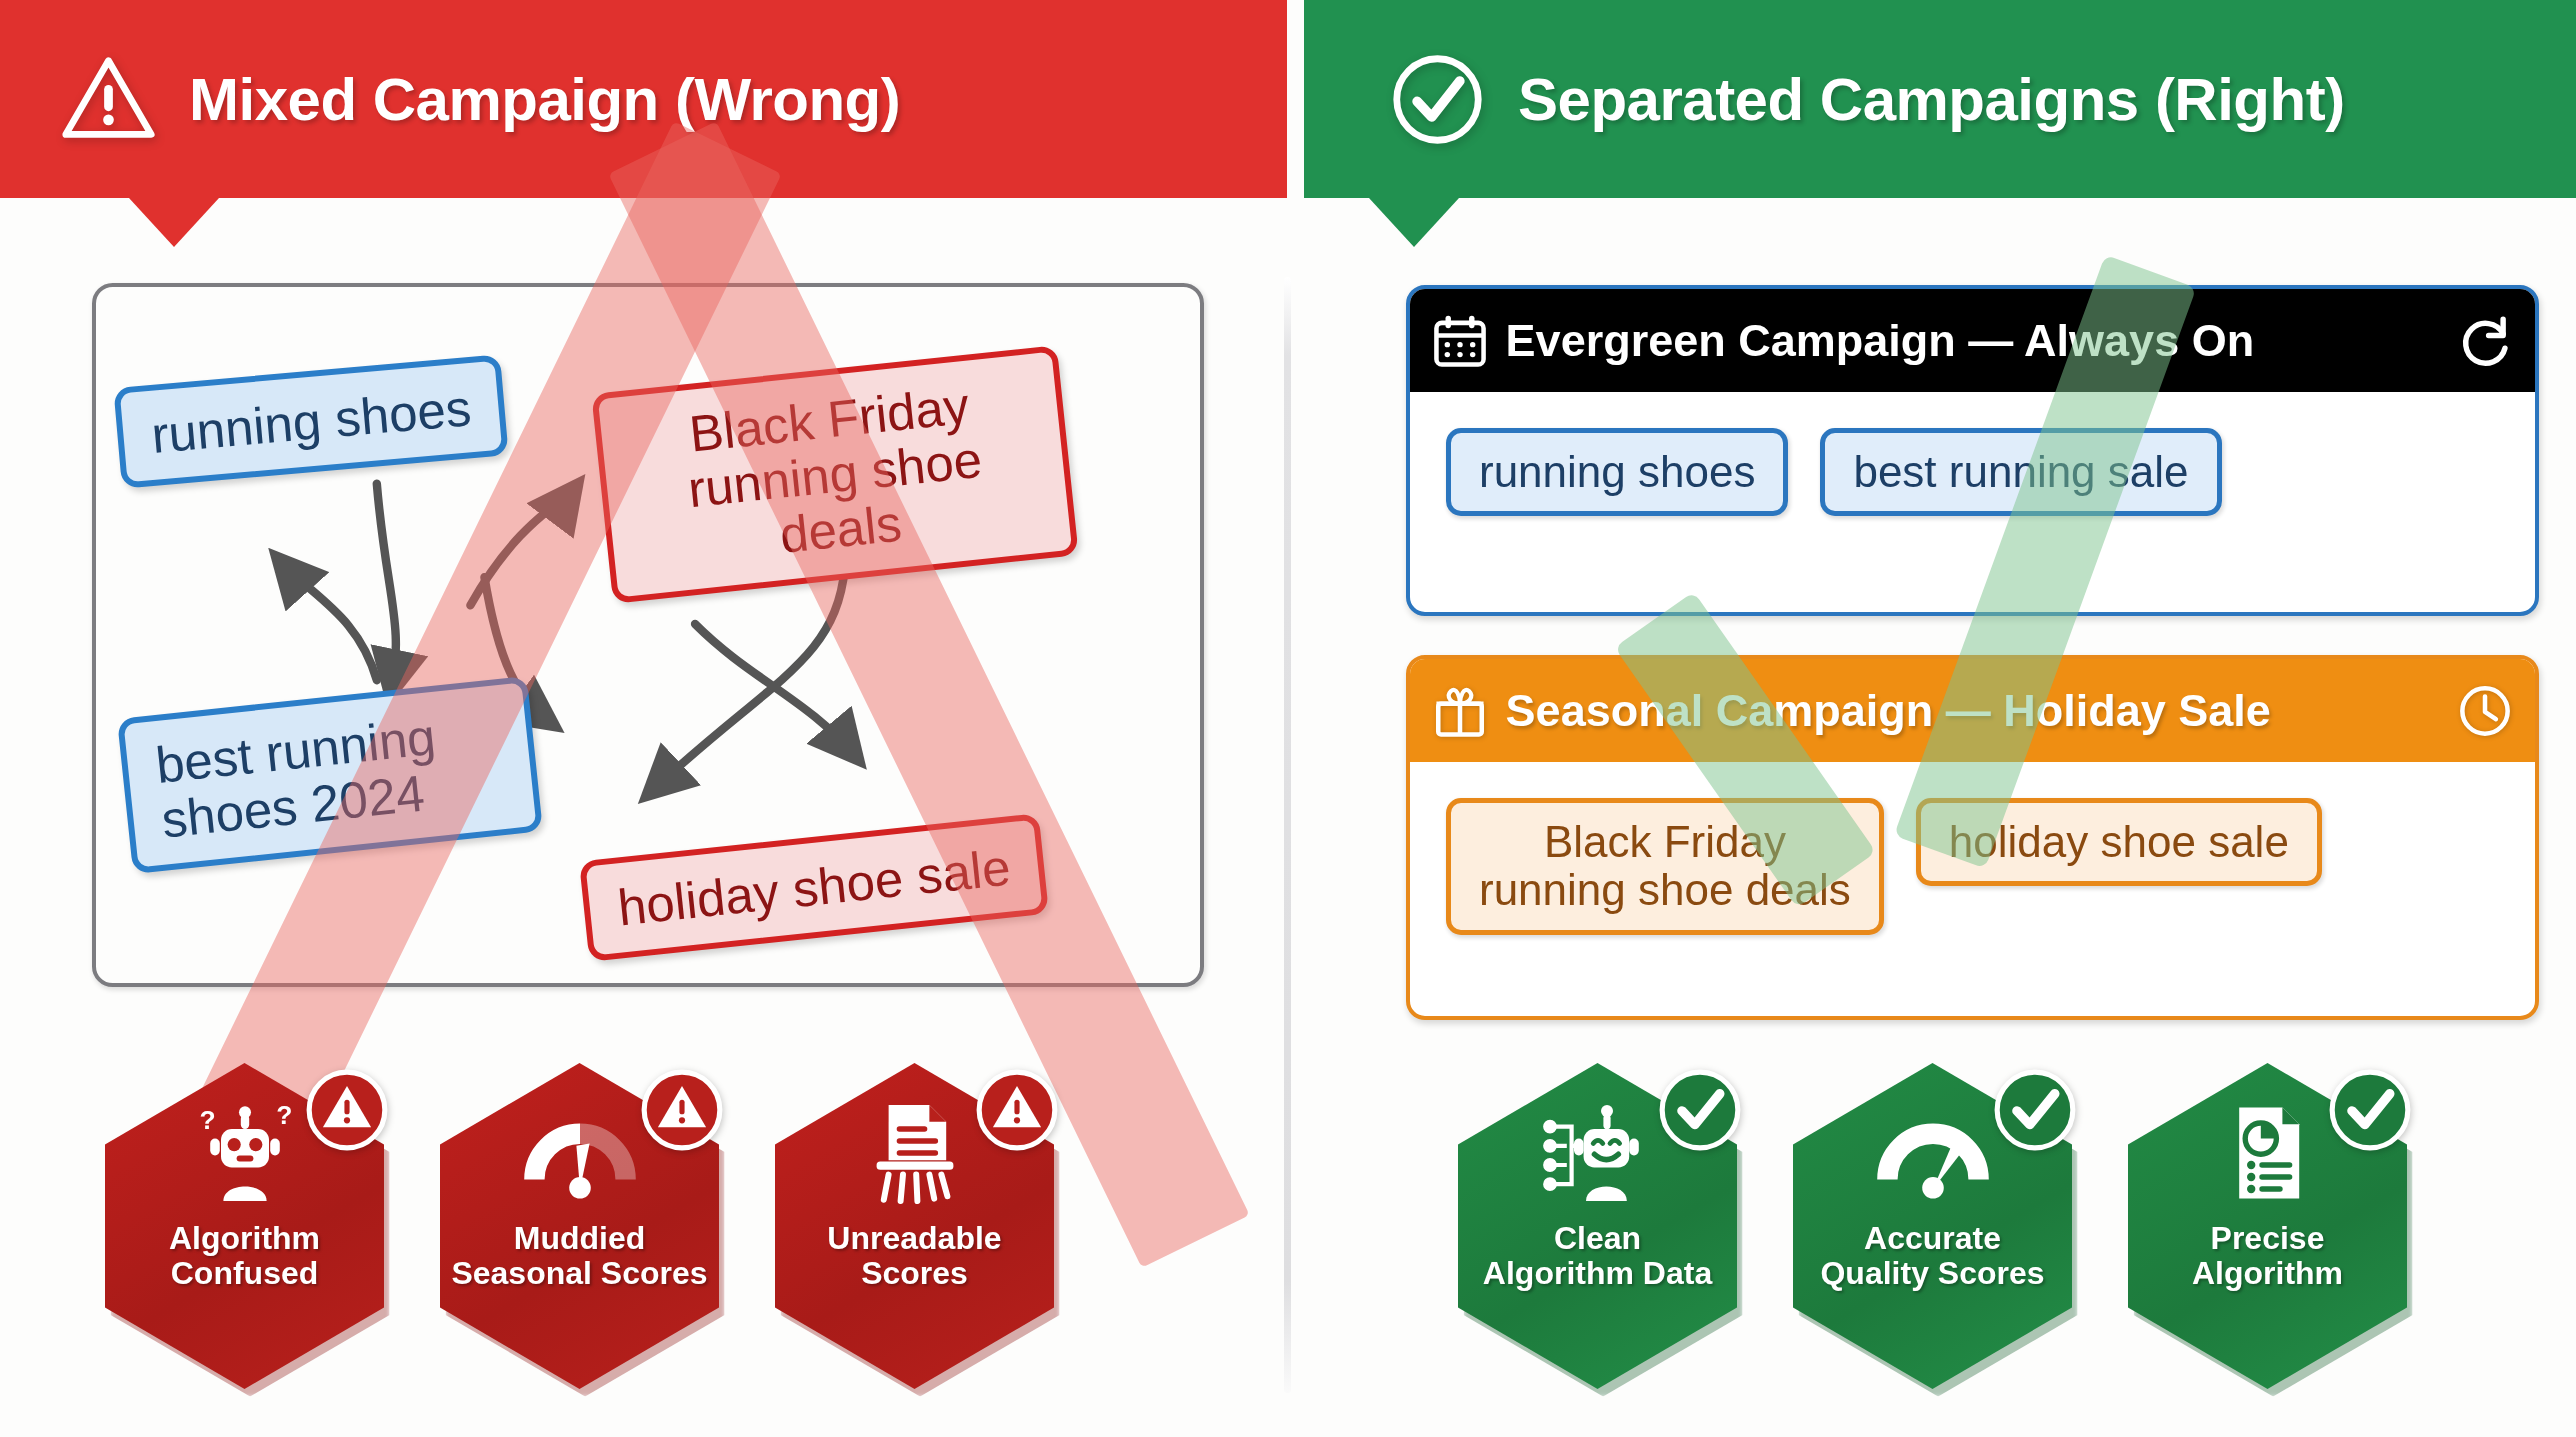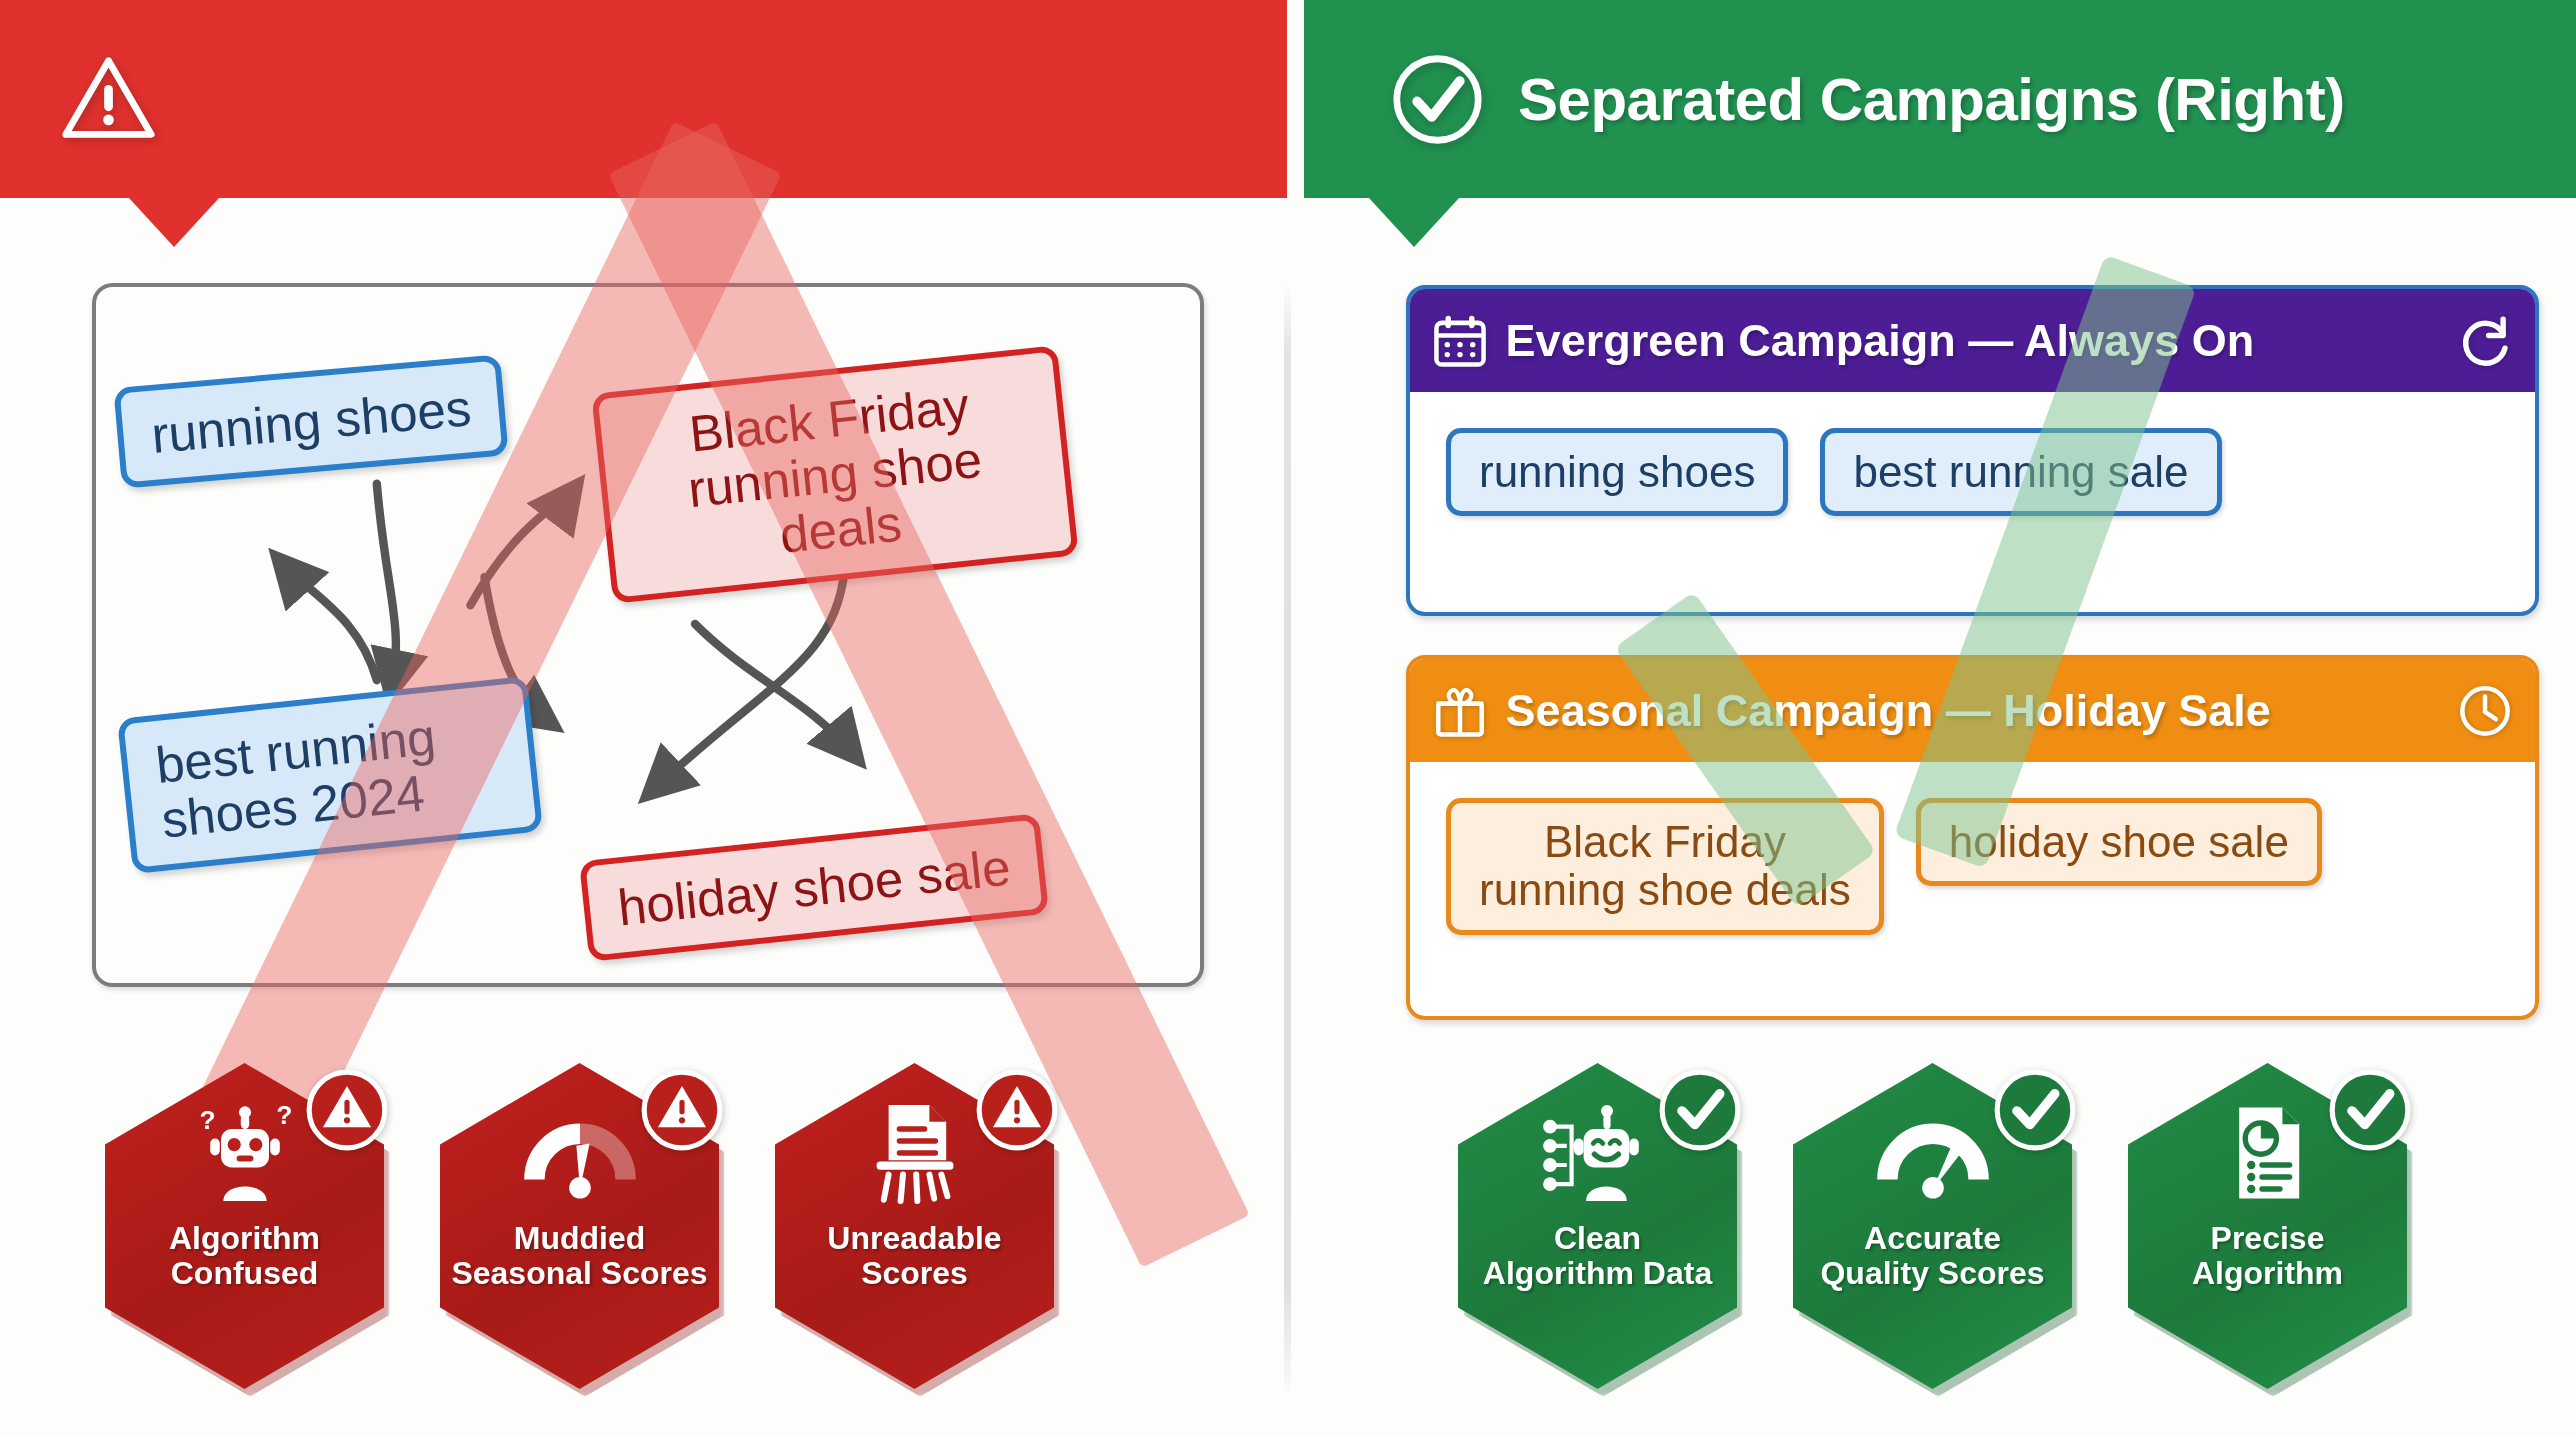--- a/index.html
+++ b/index.html
@@ -59,21 +59,21 @@
   .xs1 { left: 309px; top: -197px; width: 120px; height: 1217px; transform: rotate(26deg); transform-origin: 50% 50%; }
   .xs2 { left: 777px; top: -197px; width: 120px; height: 1217px; transform: rotate(-26deg); transform-origin: 50% 50%; }
 
   
   .camp { position: absolute; border-radius: 19px; overflow: hidden;
           box-shadow: 1.9px 3.7px 6.6px rgba(0,0,0,0.15); background: #ffffff; }
   .camp-evergreen { left: 1406px; top: 285px; width: 1133px; height: 331px; border: 4.7px solid #2b76bf; }
   .camp-seasonal  { left: 1406px; top: 655px; width: 1133px; height: 365px; border: 4.7px solid #e8891a; }
 
   .camp-head { display: flex; align-items: center; height: 103px; padding: 0 20.6px; }
-  .camp-head-blue   { background: #4c1d95; }
+  .camp-head-blue   { background: #000000; }
   .camp-head-orange { background: #ef8e12; }
   .camp-head .ttl {
     color: #ffffff; font-size: 45px; font-weight: bold; white-space: nowrap;
     text-shadow: 1.9px 2.8px 3.7px rgba(0,0,0,0.22); margin: 0 17px; flex: 1 1 auto;
   }
   .camp-head .licon, .camp-head .ricon { width: 58px; height: 58px; flex: 0 0 auto;
     filter: drop-shadow(1.9px 1.9px 2.8px rgba(0,0,0,0.2)); }
 
   .camp-body { display: flex; align-items: flex-start; gap: 32px; padding: 36px 36px 28px 36px; }
   .chip { border-radius: 15px; padding: 15px 28px; font-size: 44px; line-height: 1.1;
@@ -120,20 +120,21 @@
 <body>
 
 <div id="root">
 
   <div class="hdr hdr-left">
     <svg class="hdr-icon" viewBox="0 0 100 100">
       <path d="M50 10 L94 86 H6 Z" fill="none" stroke="#fff" stroke-width="7" stroke-linejoin="round"></path>
       <rect x="45.5" y="35" width="9" height="27" rx="4.5" fill="#fff"></rect>
       <circle cx="50" cy="71" r="5.5" fill="#fff"></circle>
     </svg>
+    <div class="hdr-title">Mixed Campaign (Wrong)</div>
   </div>
   <div class="tail tail-left"></div>
 
   <div class="hdr hdr-right">
     <svg class="hdr-icon" viewBox="0 0 100 100">
       <circle cx="50" cy="50" r="42" fill="none" stroke="#fff" stroke-width="7"></circle>
       <path d="M29 52 L44 68 L73 31" fill="none" stroke="#fff" stroke-width="10" stroke-linecap="round" stroke-linejoin="round"></path>
     </svg>
     <div class="hdr-title">Separated Campaigns (Right)</div>
   </div>

